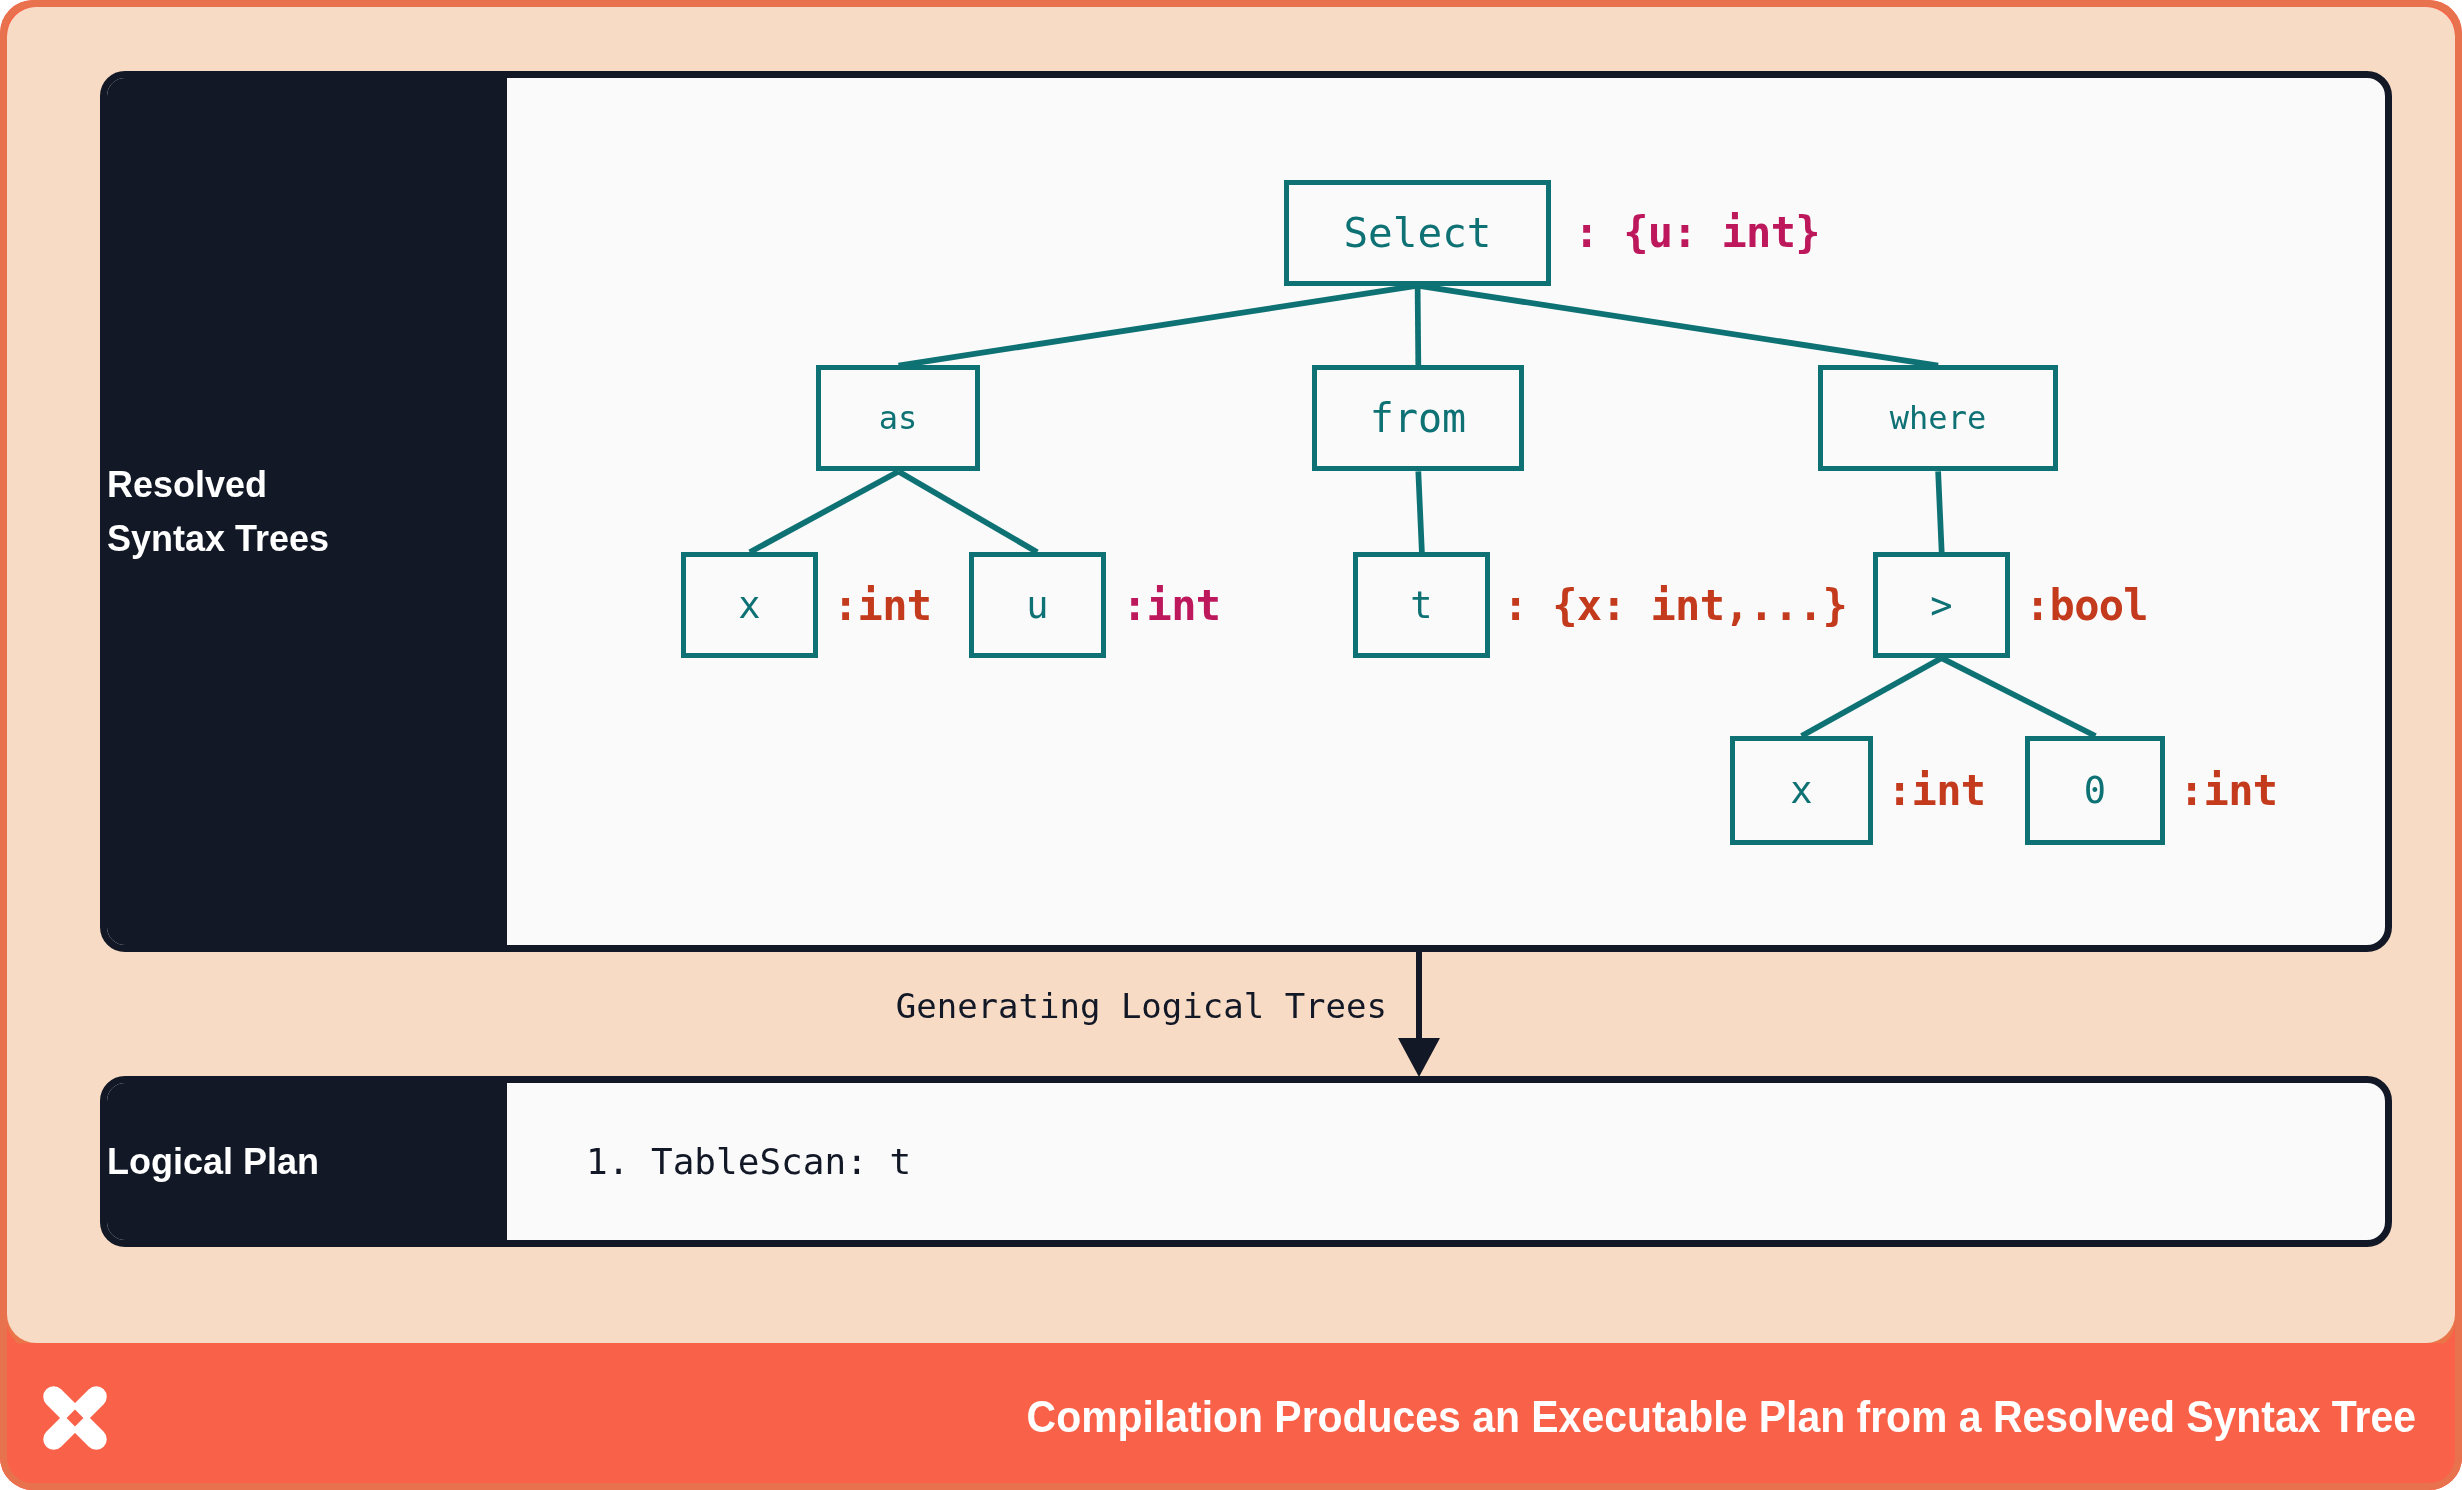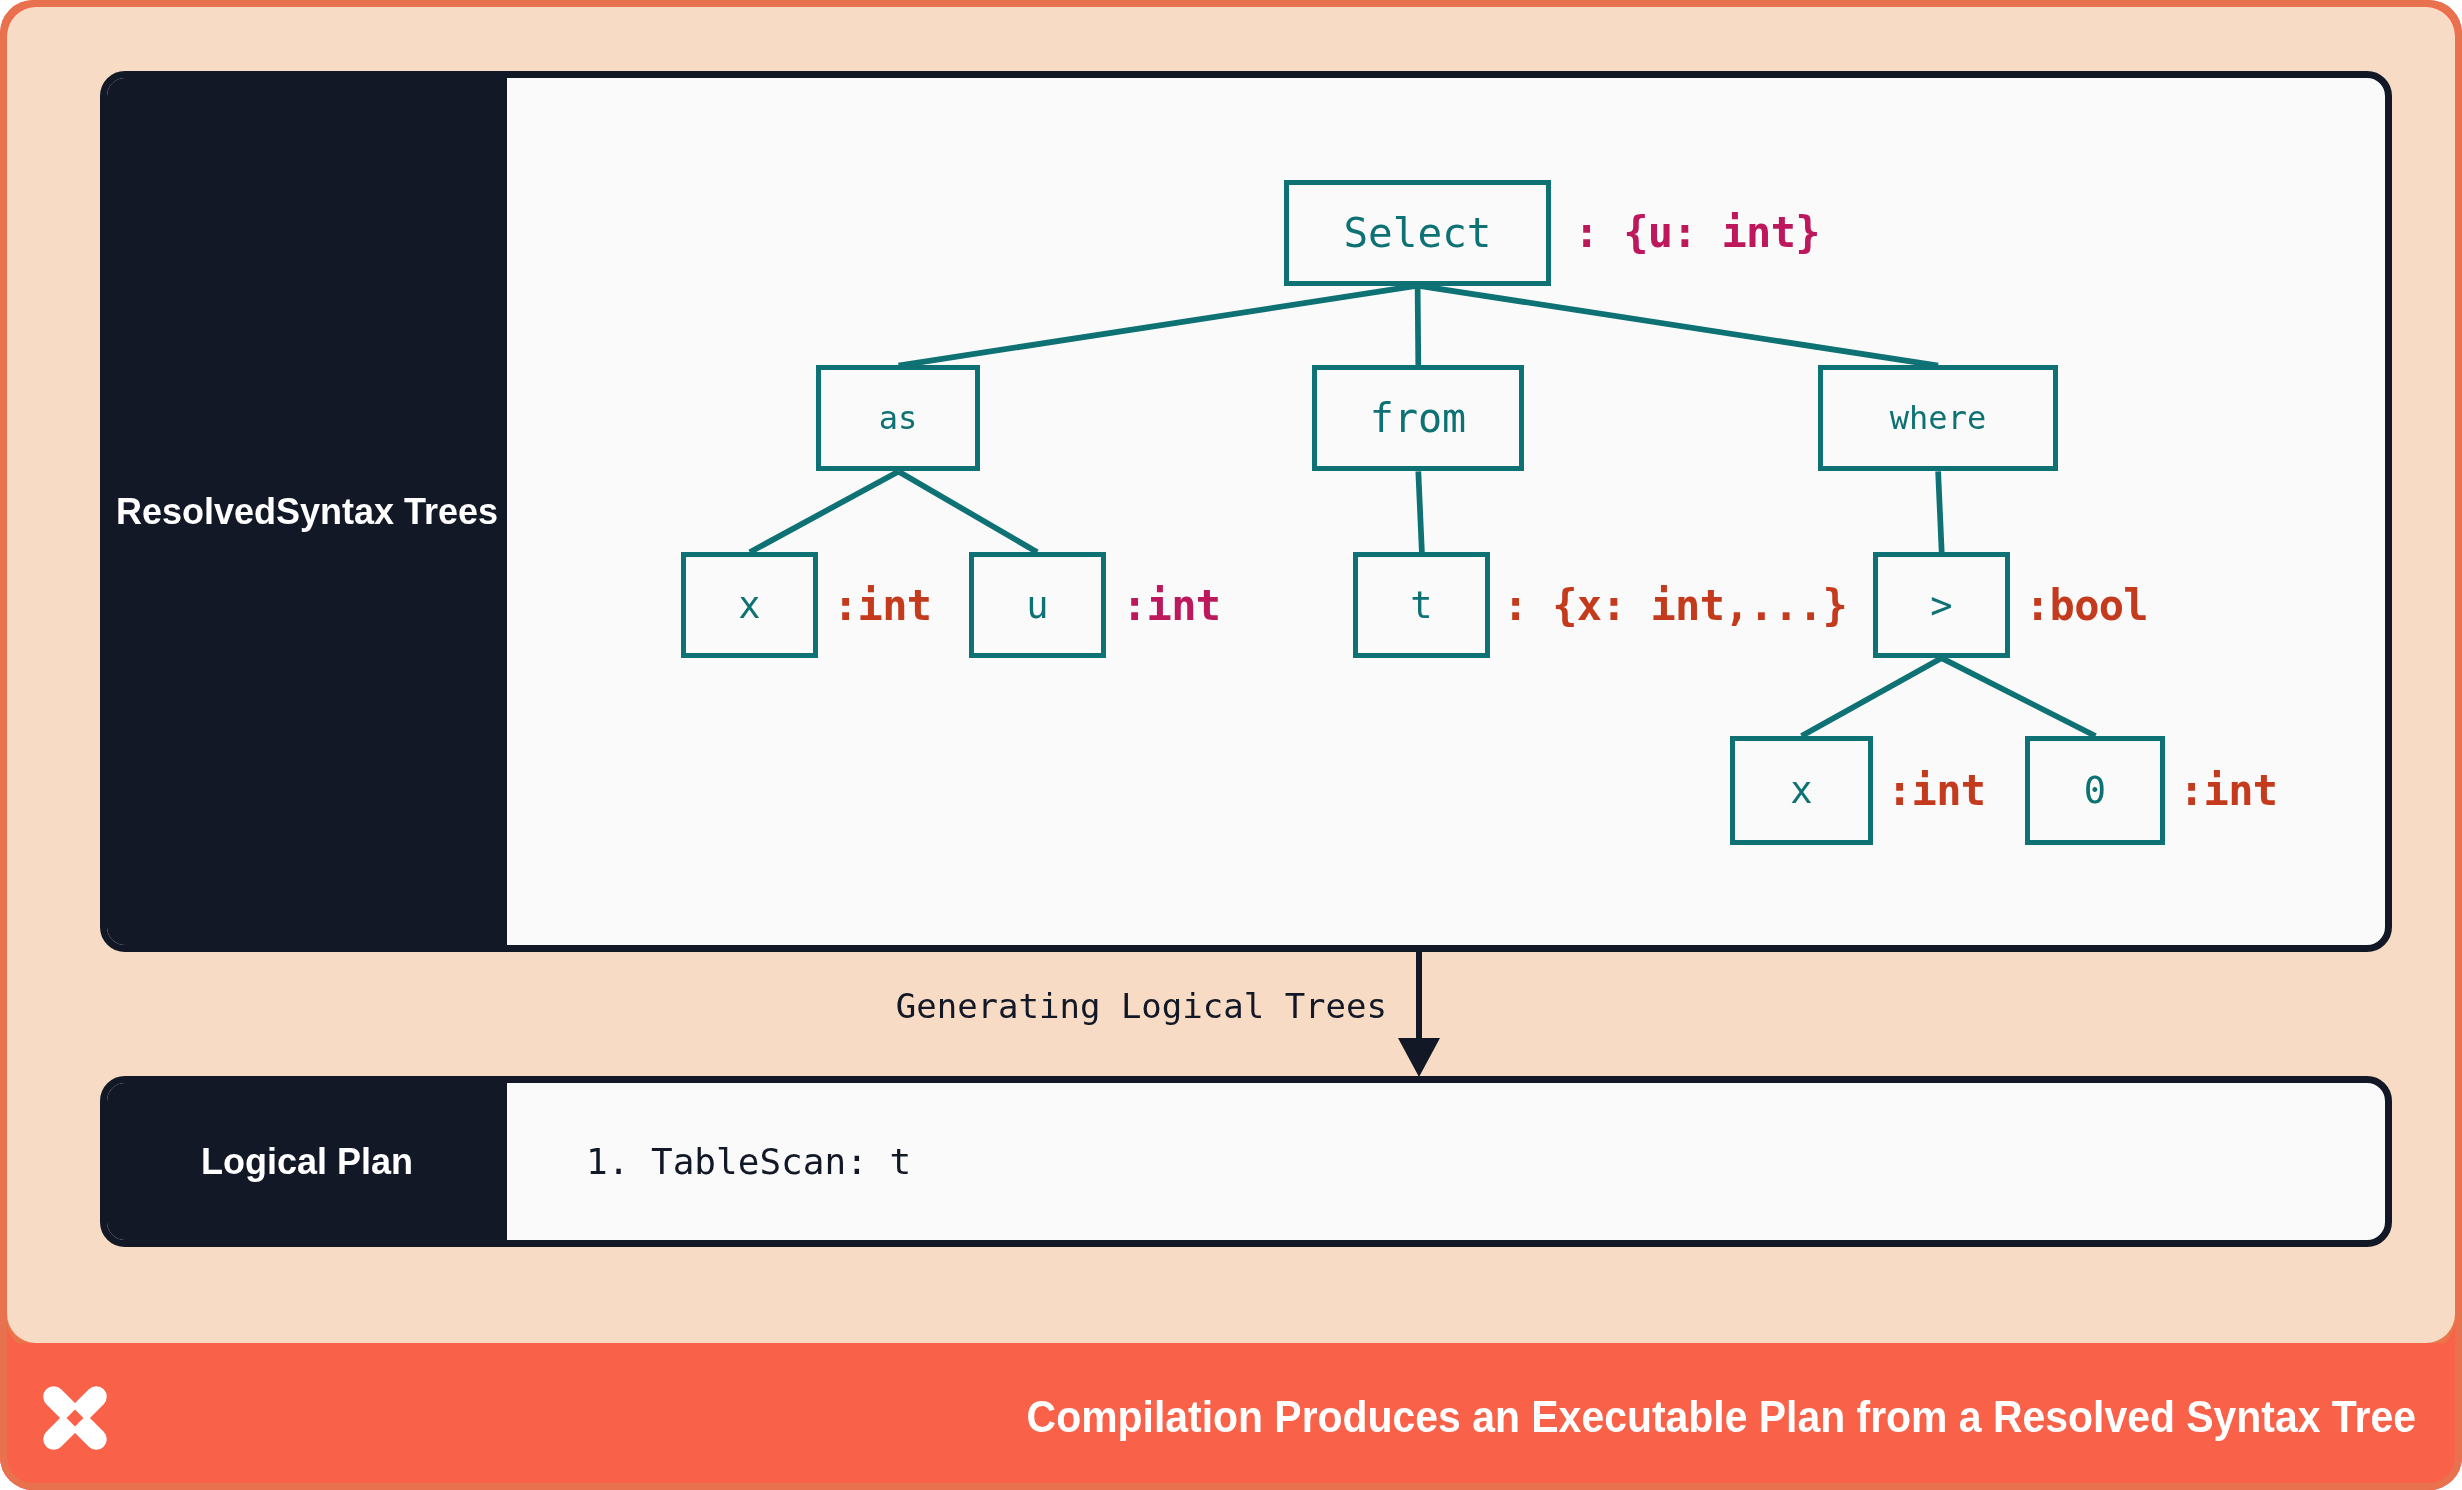--- a/index.html
+++ b/index.html
@@ -17,21 +17,21 @@
     background:#F8DBC4;border-radius:29px;box-shadow:0 7.1px 0 #E97549;
   }
   .card{
     position:absolute;background:#FAFAFB;border:7.1px solid #121826;
     border-radius:25px;overflow:hidden;box-sizing:border-box;
   }
   #syntax-card{left:100px;top:71px;width:2292px;height:881px;}
   #plan-card{left:100px;top:1076px;width:2292px;height:171px;}
   .card-sidebar{
     position:absolute;left:0;top:0;bottom:0;width:400px;background:#121826;
-    display:flex;flex-direction:row;align-items:center;justify-content:center;
+    display:flex;flex-direction:column;align-items:flex-start;justify-content:center;
     color:#FFFFFF;font-weight:700;font-size:36px;line-height:54px;text-align:center;
     z-index:5;
   }
   #tree-edges{position:absolute;left:0;top:0;width:2278px;height:867px;}
   .tnode{
     position:absolute;box-sizing:border-box;border:5.7px solid #0E7173;background:#FAFAFB;
     display:flex;align-items:center;justify-content:center;
     font-family:"DejaVu Sans Mono",monospace;color:#0E7173;z-index:3;
   }
   .ann{

